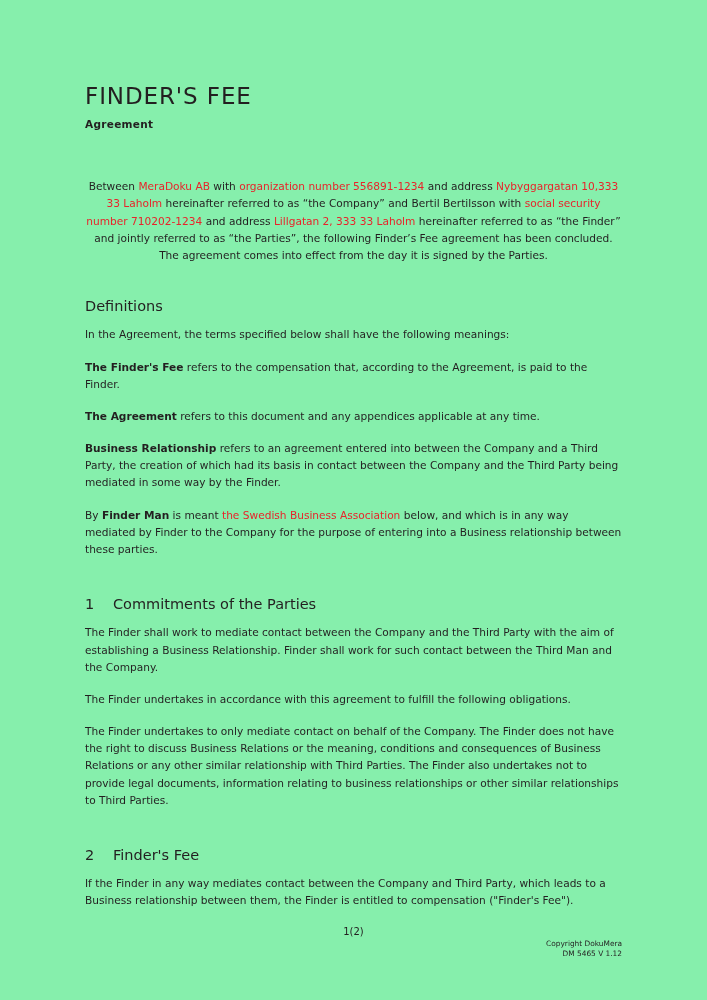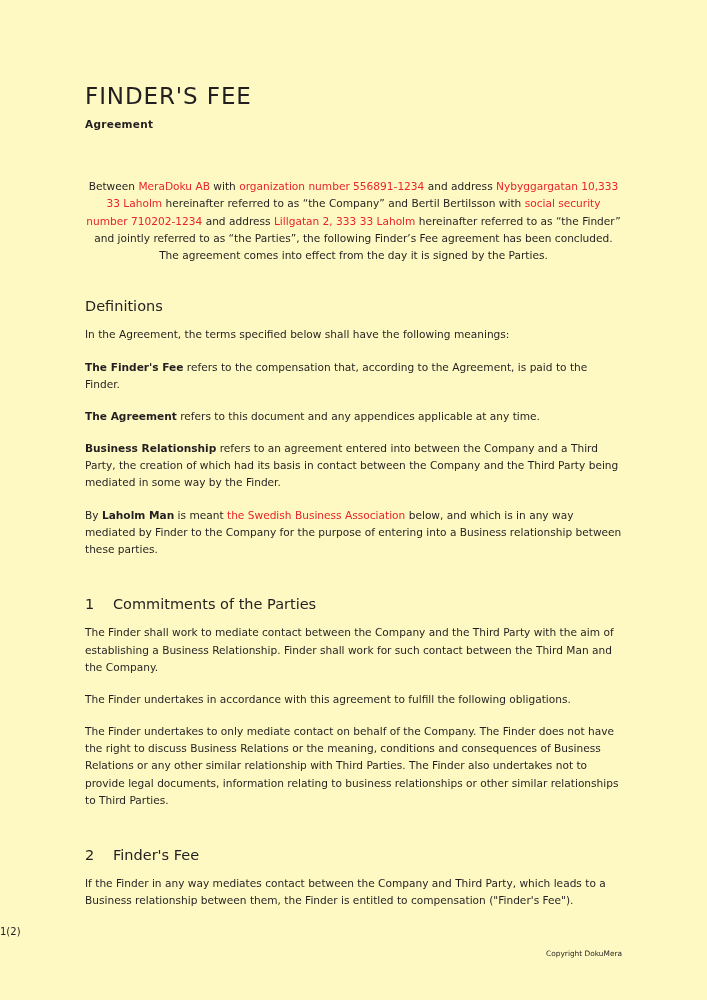--- a/index.html
+++ b/index.html
@@ -13,21 +13,21 @@
     position: relative;
     font-family: "DejaVu Sans", "Liberation Sans", sans-serif;
     color: #231f20;
     overflow: hidden;
   }
   .page {
     position: absolute;
     left: 0; top: 0;
     width: 707px;
     height: 1000px;
-    background: #fef9c3;
+    background: #86efac;
   }
   .content {
     position: absolute;
     left: 85px;
     top: 84px;
     width: 537px;
   }
   .doc-title {
     font-size: 23px;
     letter-spacing: 0.9px;
@@ -84,20 +84,21 @@
     width: 537px;
     font-size: 7.4px;
     line-height: 1.45;
     color: #231f20;
   }
   .page-number {
     position: absolute;
     left: 0;
     right: 0;
     bottom: 63px;
+    text-align: center;
     font-size: 10px;
     color: #231f20;
   }
   .footer-line { display: block; text-align: right; }
 </style>
 </head>
 <body>
 
 <div class="page">
   <div class="content">
@@ -109,30 +110,31 @@
 
     <h2 class="section">Definitions</h2>
     <p class="lead-in">In the Agreement, the terms specified below shall have the following meanings:</p>
 
     <p class="body"><span class="b">The Finder's Fee</span><span> refers to the compensation that, according to the Agreement, is paid to the Finder.</span></p>
 
     <p class="body"><span class="b">The Agreement</span><span> refers to this document and any appendices applicable at any time.</span></p>
 
     <p class="body"><span class="b">Business Relationship</span><span> refers to an agreement entered into between the Company and a Third Party, the creation of which had its basis in contact between the Company and the Third Party being mediated in some way by the Finder.</span></p>
 
-    <p class="body"><span>By </span><span class="b">Laholm Man</span><span> is meant </span><span class="hl">the Swedish Business Association</span><span> below, and which is in any way mediated by Finder to the Company for the purpose of entering into a Business relationship between these parties.</span></p>
+    <p class="body"><span>By </span><span class="b">Finder Man</span><span> is meant </span><span class="hl">the Swedish Business Association</span><span> below, and which is in any way mediated by Finder to the Company for the purpose of entering into a Business relationship between these parties.</span></p>
 
     <h2 class="section numbered"><span class="num">1</span><span>Commitments of the Parties</span></h2>
     <p class="body">The Finder shall work to mediate contact between the Company and the Third Party with the aim of establishing a Business Relationship. Finder shall work for such contact between the Third Man and the Company.</p>
     <p class="body">The Finder undertakes in accordance with this agreement to fulfill the following obligations.</p>
     <p class="body">The Finder undertakes to only mediate contact on behalf of the Company. The Finder does not have the right to discuss Business Relations or the meaning, conditions and consequences of Business Relations or any other similar relationship with Third Parties. The Finder also undertakes not to provide legal documents, information relating to business relationships or other similar relationships to Third Parties.</p>
 
     <h2 class="section numbered"><span class="num">2</span><span>Finder's Fee</span></h2>
     <p class="body">If the Finder in any way mediates contact between the Company and Third Party, which leads to a Business relationship between them, the Finder is entitled to compensation ("Finder's Fee").</p>
 
   </div>
 
   <div class="page-number">1(2)</div>
 
   <div class="footer">
     <span class="footer-line">Copyright DokuMera</span>
+    <span class="footer-line">DM 5465 V 1.12</span>
   </div>
 </div>
 
 </body></html>

